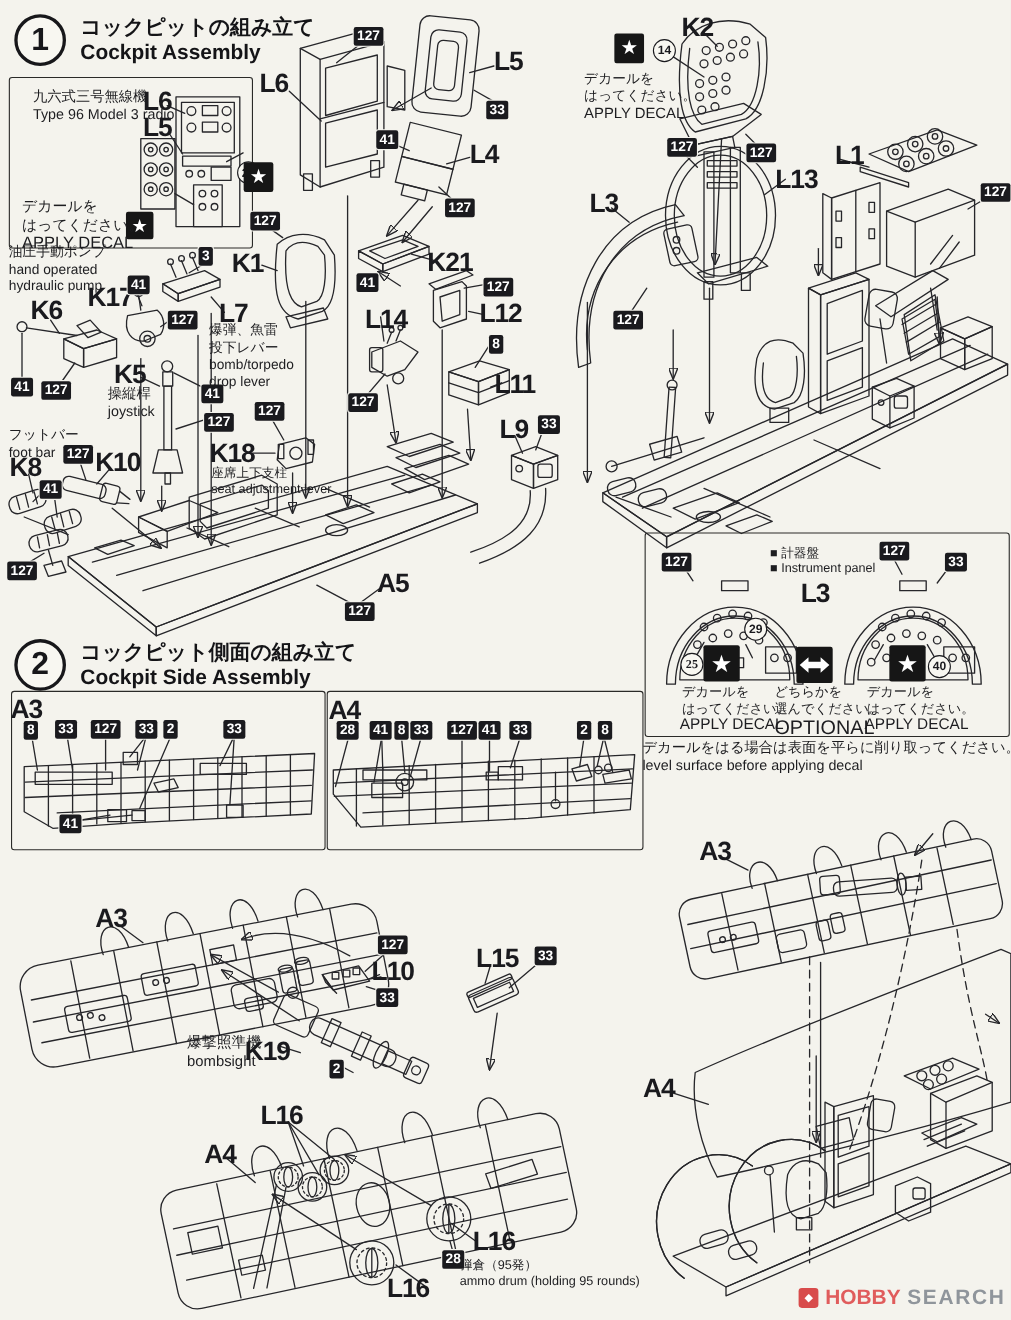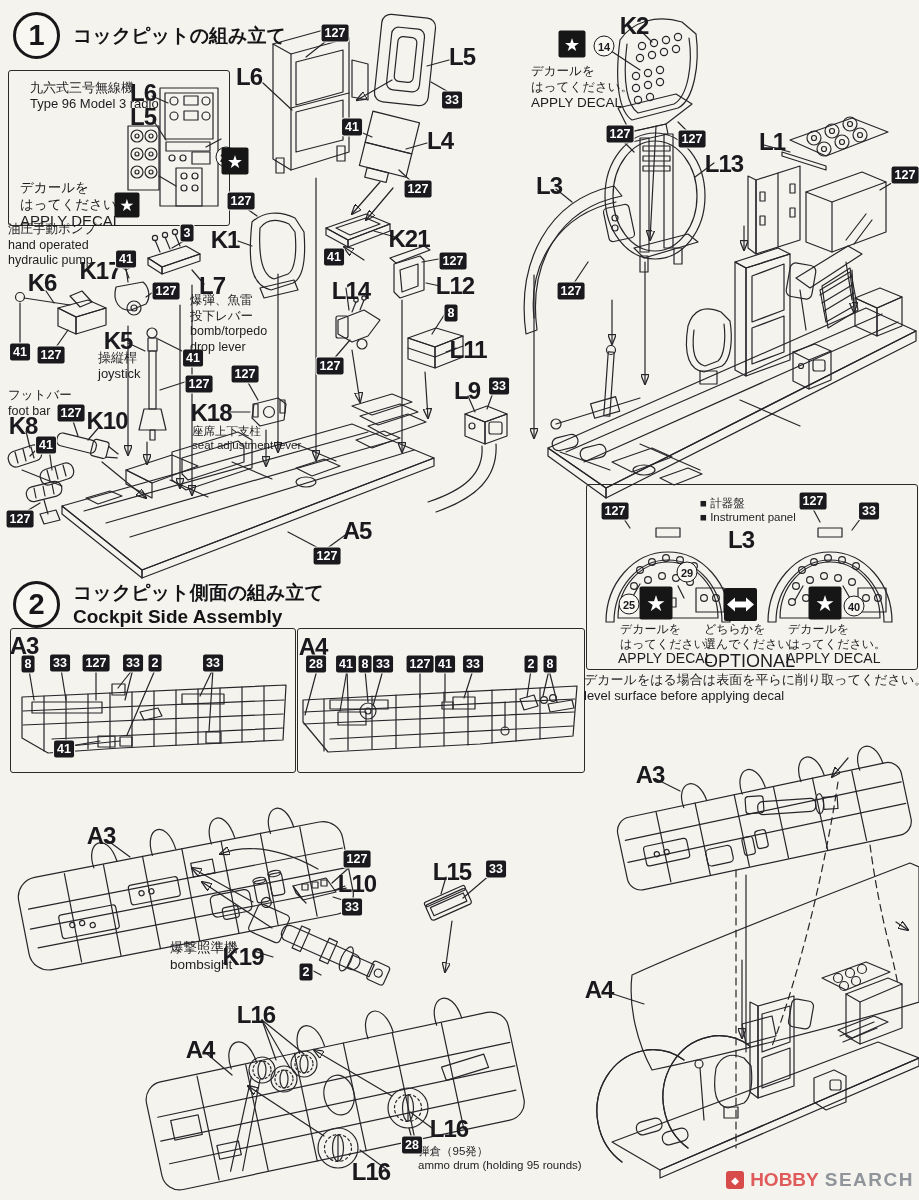--- a/index.html
+++ b/index.html
@@ -791,20 +791,21 @@
 </div>
 
 <div class="box" style="left: 8px; top: 70px; width: 220px; height: 154px;"></div>
     <div class="box" style="left: 586px; top: 484px; width: 330px; height: 184px;"></div>
     <div class="box" style="left: 10px; top: 628px; width: 284px; height: 143px;"></div>
     <div class="box" style="left: 297px; top: 628px; width: 286px; height: 143px;"></div>
     <div class="sec" style="left: 13px; top: 12px;">
       <div class="sec-num">1</div>
       <div>
         <div class="sec-jp">コックピットの組み立て</div>
+        <div class="sec-en">Cockpit Assembly</div>
       </div>
     </div>
     <div class="sec" style="left: 13px; top: 580px;">
       <div class="sec-num">2</div>
       <div>
         <div class="sec-jp">コックピット側面の組み立て</div>
         <div class="sec-en">Cockpit Side Assembly</div>
       </div>
     </div>
     <div class="lbl" style="left: 143px; top: 93px;">L6</div>
@@ -888,21 +889,21 @@
     <div class="badge" style="left: 473px; top: 664px;">33</div>
     <div class="badge" style="left: 531px; top: 664px;">2</div>
     <div class="badge" style="left: 550px; top: 664px;">8</div>
     <div class="badge" style="left: 357px; top: 859px;">127</div>
     <div class="badge" style="left: 352px; top: 907px;">33</div>
     <div class="badge" style="left: 306px; top: 972px;">2</div>
     <div class="badge" style="left: 496px; top: 869px;">33</div>
     <div class="badge" style="left: 412px; top: 1145px;">28</div>
     <div class="circ" style="left: 226px; top: 137px; margin-top: 20px;">27</div>
     <div class="circ" style="left: 604px; top: 46px;">14</div>
-    <div class="circ" style="left: 629px; top: 604px;">25</div>
+    <div class="circ" style="left: 629px; top: 604px; font-family: Liberation Serif, serif;">25</div>
     <div class="circ" style="left: 687px; top: 572px;">29</div>
     <div class="circ" style="left: 820px; top: 606px;">26</div>
     <div class="circ" style="left: 854px; top: 606px;">40</div>
     <div class="star" style="left: 127px; top: 205px; width: 25px; height: 25px; font-size: 16.5px;">★</div>
     <div class="star" style="left: 235px; top: 161px; width: 27px; height: 27px; font-size: 17.82px;">★</div>
     <div class="star" style="left: 572px; top: 44px; width: 27px; height: 27px; font-size: 17.82px;">★</div>
     <div class="star" style="left: 656px; top: 603px; width: 33px; height: 33px; font-size: 21.78px;">★</div>
     <div class="star" style="left: 825px; top: 603px; width: 33px; height: 33px; font-size: 21.78px;">★</div>
     <div class="ann" style="left: 30px; top: 80px; font-size: 13px;">
       <div>九六式三号無線機</div>

